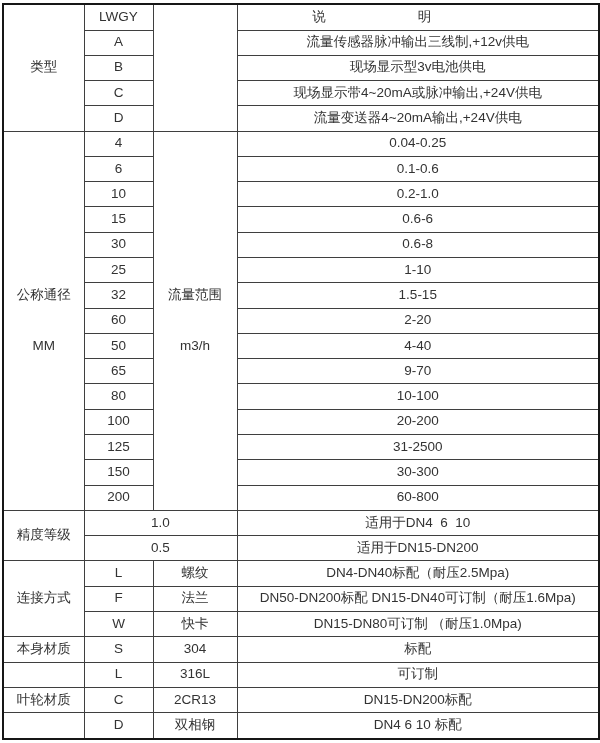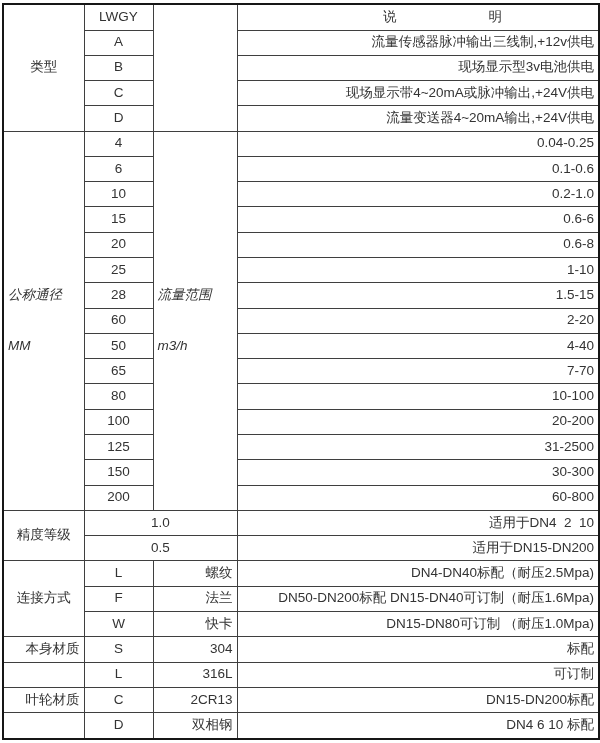--- a/index.html
+++ b/index.html
@@ -24,22 +24,22 @@
   table.spec td {
     border: 1px solid #3f3f3f;
     padding: 0 4px;
     white-space: pre;
     overflow: hidden;
     vertical-align: middle;
     line-height: 1.25;
     background: #ffffff;
   }
   td.center { text-align: center; }
-  td.left   { text-align: right; }
-  .two-line div { text-align: left; font-style: italic; }
+  td.left   { text-align: center; }
+  .two-line div { text-align: center; }
   .spread { letter-spacing: 92px; }
 </style>
 </head>
 <body>
 
 <table class="spec">
   <colgroup>
     <col style="width:81px">
     <col style="width:69px">
     <col style="width:84px">
@@ -88,42 +88,42 @@
   </tr>
   <tr>
     <td class="center">10</td>
     <td class="left">0.2-1.0</td>
   </tr>
   <tr>
     <td class="center">15</td>
     <td class="left">0.6-6</td>
   </tr>
   <tr>
-    <td class="center">20</td>
+    <td class="center">30</td>
     <td class="left">0.6-8</td>
   </tr>
   <tr>
     <td class="center">25</td>
     <td class="left">1-10</td>
   </tr>
   <tr>
-    <td class="center">28</td>
+    <td class="center">32</td>
     <td class="left">1.5-15</td>
   </tr>
   <tr>
     <td class="center">60</td>
     <td class="left">2-20</td>
   </tr>
   <tr>
     <td class="center">50</td>
     <td class="left">4-40</td>
   </tr>
   <tr>
     <td class="center">65</td>
-    <td class="left">7-70</td>
+    <td class="left">9-70</td>
   </tr>
   <tr>
     <td class="center">80</td>
     <td class="left">10-100</td>
   </tr>
   <tr>
     <td class="center">100</td>
     <td class="left">20-200</td>
   </tr>
   <tr>
@@ -135,21 +135,21 @@
     <td class="left">30-300</td>
   </tr>
   <tr>
     <td class="center">200</td>
     <td class="left">60-800</td>
   </tr>
 
   <tr>
     <td class="center" rowspan="2">精度等级</td>
     <td class="center" colspan="2">1.0</td>
-    <td class="left">适用于DN4  2  10</td>
+    <td class="left">适用于DN4  6  10</td>
   </tr>
   <tr>
     <td class="center" colspan="2">0.5</td>
     <td class="left">适用于DN15-DN200</td>
   </tr>
 
   <tr>
     <td class="center" rowspan="3">连接方式</td>
     <td class="center">L</td>
     <td class="left">螺纹</td>

